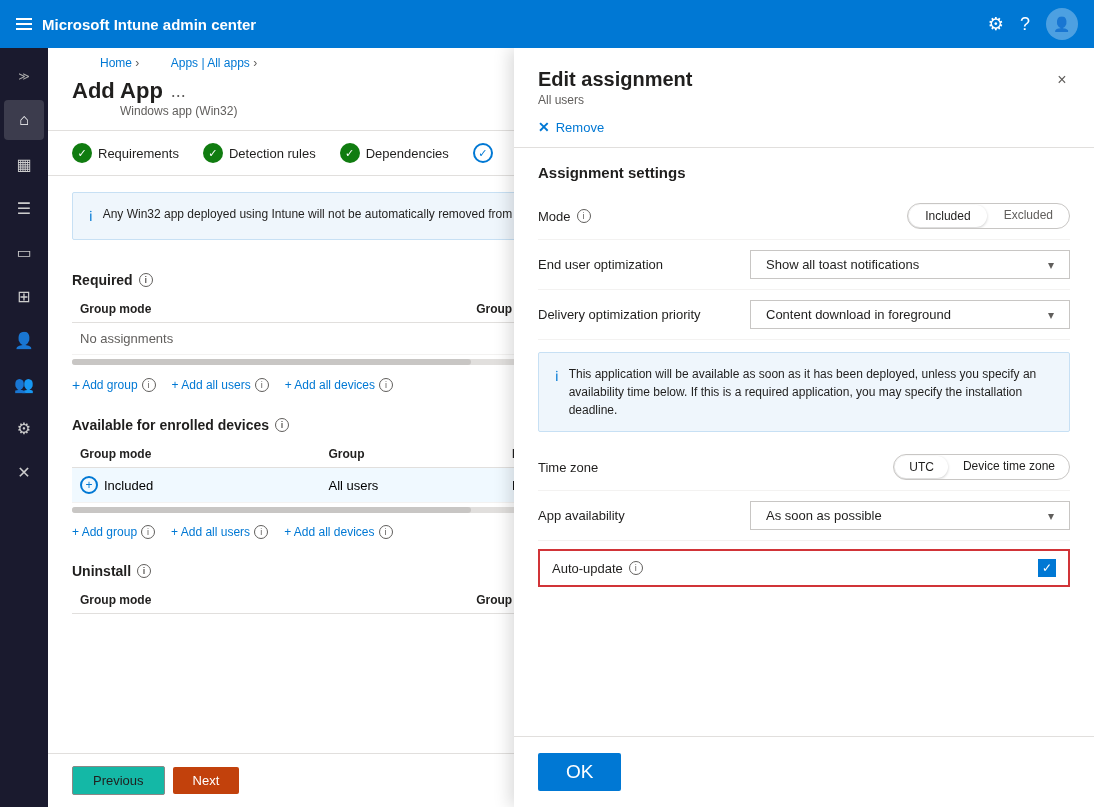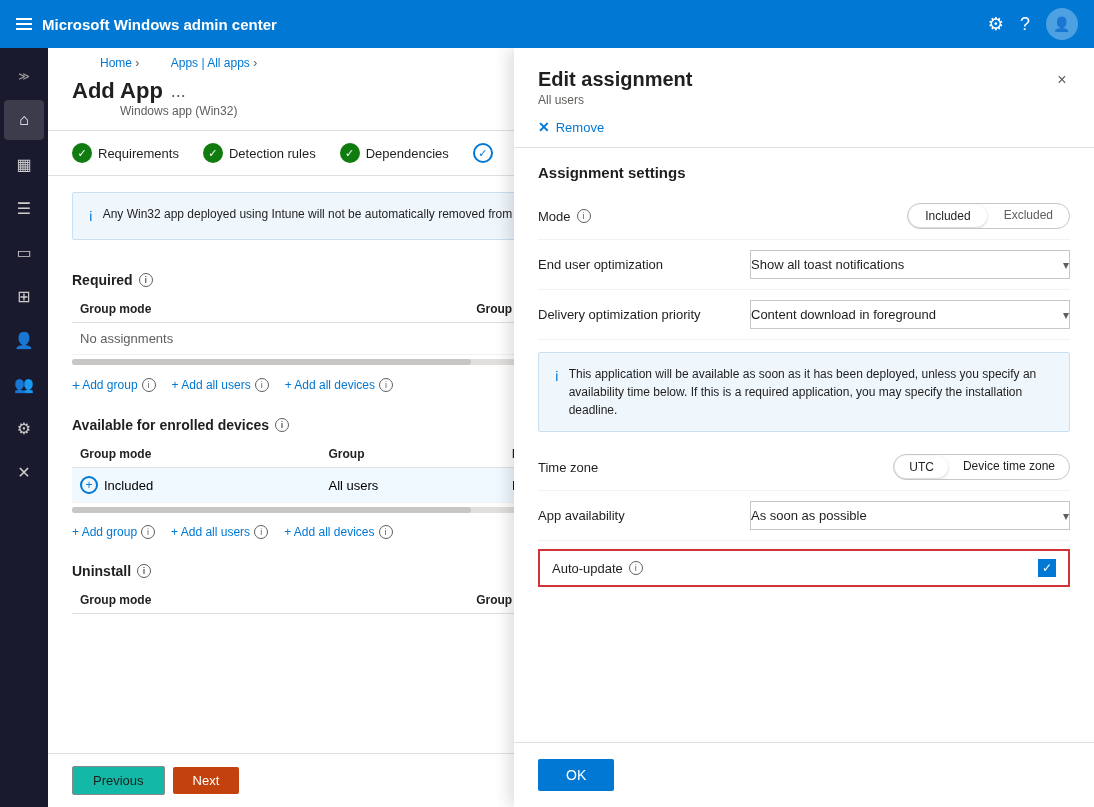--- a/index.html
+++ b/index.html
@@ -219,21 +219,21 @@
     .toggle-opt.active {
       background: white; color: #201f1e;
       box-shadow: 0 1px 3px rgba(0,0,0,0.2);
       border-radius: 20px; margin: 1px;
     }
     .toggle-opt.inactive { color: #605e5c; }
 
     
     .dropdown-control {
       display: flex; align-items: center; justify-content: space-between;
-      border: 1px solid #c8c6c4; padding: 6px 0;
+      border: 1px solid #c8c6c4; padding: 6px 15px;
       min-width: 320px; background: white; cursor: pointer;
       font-size: 13px; color: #201f1e;
     }
     .dropdown-chevron { color: #605e5c; font-size: 12px; margin-left: 8px; }
 
     
     .info-box {
       background: #eff6fc; border: 1px solid #c7e0f4;
       padding: 12px 16px; margin: 12px 0;
       display: flex; gap: 10px; font-size: 12px; color: #201f1e;
@@ -266,38 +266,38 @@
       display: flex; align-items: center; gap: 6px; font-size: 13px; color: #201f1e;
     }
 
     
     .panel-footer {
       padding: 16px 24px;
       border-top: 1px solid #e1dfdd;
     }
     .btn-ok {
       padding: 8px 28px; background: #0078d4; border: none;
-      color: white; cursor: pointer; font-size: 14px; border-radius: 2px;
+      color: white; cursor: pointer; font-size: 19px; border-radius: 2px;
     }
 
     
     .hamburger { display: flex; flex-direction: column; gap: 3px; cursor: pointer; }
     .hamburger span { width: 16px; height: 2px; background: white; display: block; }
   </style>
 </head>
 <body>
 
 <div class="top-bar">
   <div class="top-bar-left">
     <div class="hamburger">
       <span></span>
         <span></span>
         <span></span>
     </div>
-    <span class="top-bar-title">Microsoft Windows admin center</span>
+    <span class="top-bar-title">Microsoft Intune admin center</span>
   </div>
   <div class="top-bar-right">
     <span class="top-bar-icon" title="Settings">⚙</span>
     <span class="top-bar-icon" title="Help">?</span>
     <div style="width:32px;height:32px;border-radius:50%;background:rgba(255,255,255,0.3);display:flex;align-items:center;justify-content:center;cursor:pointer;">
       <span style="color:white;font-size:14px;">👤</span>
     </div>
   </div>
 </div>
 

